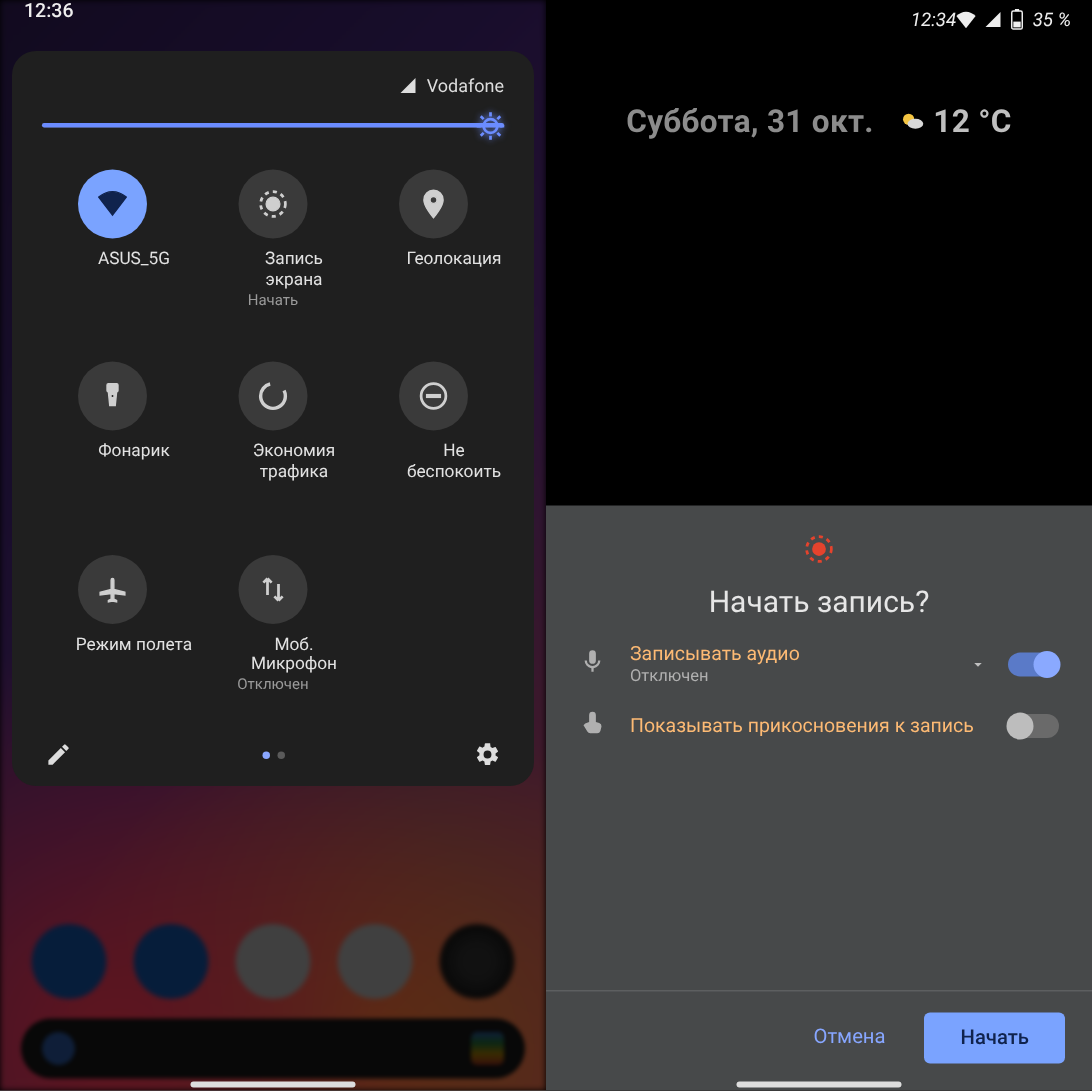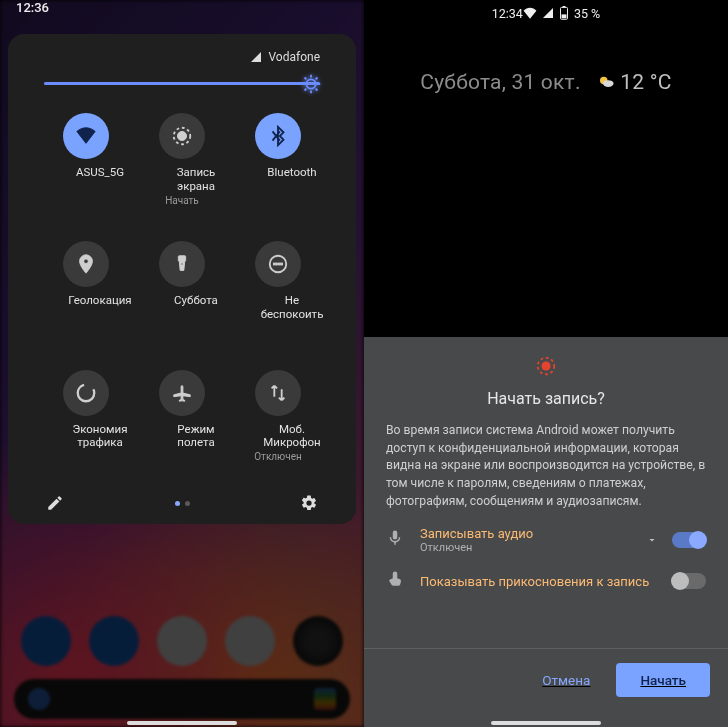--- a/index.html
+++ b/index.html
@@ -37,21 +37,21 @@
     width:110px; height:4px; background:#ddd; border-radius:3px; z-index:200;
   }
 
   .scrim { position:absolute; inset:0; background:rgba(0,0,0,0.58); }
 
   .qs-status { position:absolute; top:0; left:0; right:0; height:28px; display:flex; align-items:flex-start; padding:0 16px; z-index:50;}
   .qs-time { color:#eee; font-size:13px; font-weight:500; }
 
   .qs-panel {
     position:absolute; left:8px; right:8px; top:34px; height:490px;
-    background:#1f1f1f; border-radius:16px; z-index:40; padding:14px 28px 10px;
+    background:#1f1f1f; border-radius:16px; z-index:40; padding:14px 12px 10px;
     display:flex; flex-direction:column;justify-content:center;
   }
   .carrier-row { display:flex; justify-content:flex-end; align-items:center; gap:6px; color:#ddd; font-size:12px; padding:2px 8px 10px;}
   .slider-track { position:relative; height:3px; background:#4a4a4a; margin:8px 8px 22px; border-radius:2px;}
   .slider-fill  { position:absolute; left:0; top:0; height:3px; background:#6b8cff; width:100%; border-radius:2px;}
   .slider-thumb {
     position:absolute; right:-2px; top:50%; transform:translate(0,-50%);
     width:22px; height:22px; display:flex;align-items:center;justify-content:center;
   }
   .slider-thumb svg{filter:drop-shadow(0 0 2px #6b8cff);}
@@ -68,54 +68,54 @@
   .tile-sub { color:#9a9a9a; font-size:10px; margin-top:1px;}
 
   .qs-footer { display:flex; justify-content:space-between; align-items:center; padding:6px 10px 2px;}
   .dots {display:flex; gap:5px;}
   .dot{width:5px;height:5px;border-radius:50%;background:#5a5a5a;}
   .dot.active{background:#8aa7ff;}
 
   
   .rp-status {
     position:absolute; top:0; left:0; right:0; height:26px; display:flex;
-    justify-content:center; align-items:center; padding:0 14px; color:#eee; font-size:12.5px; z-index:30;
+    justify-content:flex-end; align-items:center; padding:0 14px; color:#eee; font-size:12.5px; z-index:30;font-style:italic;
   }
   .status-right{display:flex;align-items:center;gap:5px;}
 
   .glance {
     position:absolute; top:70px; left:0; right:0; text-align:center;
-    color:#8c8c8c; font-size:21px; font-weight:400; letter-spacing:0.2px;
+    color:#8c8c8c; font-size:21px; font-weight:700; letter-spacing:0.2px;
   }
   .glance .weather{color:#bfbfbf;}
 
   .sheet {
     position:absolute; left:0; right:0; bottom:0; height:390px;
     background:#47494a; z-index:20;
     display:flex; flex-direction:column;
   }
   .sheet-body{ flex:1; padding:18px 22px 8px; }
   .rec-icon-wrap{display:flex;justify-content:center;margin-bottom:12px;}
-  .sheet-title{color:#e6e6e6; text-align:center; font-size:16px; margin-bottom:14px;}
+  .sheet-title{color:#e6e6e6; text-align:center; font-size:20px; margin-bottom:14px;}
   .sheet-text{color:#cfcfcf; font-size:12.2px; line-height:1.45;}
   .opt-row{display:flex; align-items:center; gap:14px; margin-top:16px;}
   .opt-icon{width:20px; flex-shrink:0; color:#b0b0b0;}
   .opt-text{flex:1;}
   .opt-label{color:#fdba74; font-size:13px;}
   .opt-sub{color:#b0b0b0; font-size:11px;}
   .chev{color:#c0c0c0;}
   .switch{width:34px;height:16px;border-radius:10px;position:relative;flex-shrink:0;}
   .switch.on{background:#5a7ac8;}
   .switch.off{background:#6a6a6a;}
   .switch::after{content:"";position:absolute;width:18px;height:18px;border-radius:50%;top:-1px;}
   .switch.on::after{right:-1px;background:#8aa9ff;}
   .switch.off::after{left:-1px;background:#bdbdbd;}
 
   .sheet-sep{height:1px;background:#5d5f60;}
-  .sheet-actions{display:flex;justify-content:flex-end;align-items:center;gap:16px;padding:14px 18px 30px;text-decoration:underline;}
+  .sheet-actions{display:flex;justify-content:flex-end;align-items:flex-start;gap:16px;padding:14px 18px 18px;}
   .btn-txt{color:#87a6ff;font-size:13.5px;padding:8px 10px;}
   .btn-fill{background:#7aa3ff;color:#10234d;font-size:13.5px;padding:9px 24px;border-radius:4px;font-weight:500;}
 </style>
 </head>
 <body>
 
 <div class="phone">
   <div class="wallpaper-left"></div>
 
   <div class="dock">
@@ -167,61 +167,53 @@
           <div class="tile-icon ">
             <svg viewBox="0 0 24 24" fill="#cfcfcf" stroke="#cfcfcf" style="color:#cfcfcf">
               <circle cx="12" cy="12" r="5"></circle>
               <circle cx="12" cy="12" r="9" fill="none" stroke="currentColor" stroke-width="2" stroke-dasharray="3 3"></circle>
             </svg>
           </div>
           <div class="tile-label">Запись экрана</div>
           <div class="tile-sub">Начать</div>
         </div>
         <div class="tile">
-          <div class="tile-icon on">
-            <svg viewBox="0 0 24 24" fill="#10234d" stroke="#10234d" style="color:#10234d">
-              <path d="M12 2l6 6-4 4 4 4-6 6V2zm0 0v20M6 7l8 10M6 17l8-10" fill="none" stroke="currentColor" stroke-width="2"></path>
-            </svg>
-          </div>
-          <div class="tile-label">Bluetooth</div>
-        </div>
-        <div class="tile">
           <div class="tile-icon ">
             <svg viewBox="0 0 24 24" fill="#cfcfcf" stroke="#cfcfcf" style="color:#cfcfcf">
               <path d="M12 2a7 7 0 0 0-7 7c0 5 7 13 7 13s7-8 7-13a7 7 0 0 0-7-7zm0 9.5A2.5 2.5 0 1 1 14.5 9 2.5 2.5 0 0 1 12 11.5z"></path>
             </svg>
           </div>
           <div class="tile-label">Геолокация</div>
         </div>
         <div class="tile">
           <div class="tile-icon ">
             <svg viewBox="0 0 24 24" fill="#cfcfcf" stroke="#cfcfcf" style="color:#cfcfcf">
               <rect x="8" y="3" width="8" height="6" rx="1"></rect>
               <path d="M9 9h6l-1 10h-4z"></path>
               <circle cx="12" cy="12" r="1.2" fill="#1f1f1f"></circle>
             </svg>
           </div>
-          <div class="tile-label">Суббота</div>
+          <div class="tile-label">Фонарик</div>
+        </div>
+        <div class="tile">
+          <div class="tile-icon ">
+            <svg viewBox="0 0 24 24" fill="#cfcfcf" stroke="#cfcfcf" style="color:#cfcfcf">
+              <circle cx="12" cy="12" r="9" fill="none" stroke="currentColor" stroke-width="2.5" stroke-dasharray="40 12"></circle>
+            </svg>
+          </div>
+          <div class="tile-label">Экономия<br>трафика</div>
         </div>
         <div class="tile">
           <div class="tile-icon ">
             <svg viewBox="0 0 24 24" fill="#cfcfcf" stroke="#cfcfcf" style="color:#cfcfcf">
               <circle cx="12" cy="12" r="9" fill="none" stroke="currentColor" stroke-width="2"></circle>
               <rect x="7" y="11" width="10" height="2"></rect>
             </svg>
           </div>
           <div class="tile-label">Не беспокоить</div>
-        </div>
-        <div class="tile">
-          <div class="tile-icon ">
-            <svg viewBox="0 0 24 24" fill="#cfcfcf" stroke="#cfcfcf" style="color:#cfcfcf">
-              <circle cx="12" cy="12" r="9" fill="none" stroke="currentColor" stroke-width="2.5" stroke-dasharray="40 12"></circle>
-            </svg>
-          </div>
-          <div class="tile-label">Экономия<br>трафика</div>
         </div>
         <div class="tile">
           <div class="tile-icon ">
             <svg viewBox="0 0 24 24" fill="#cfcfcf" stroke="#cfcfcf" style="color:#cfcfcf">
               <path d="M21 14l-8-2V5a1 1 0 0 0-2 0v7l-8 2v2l8-1v4l-2 1v1l3-.5 3 .5v-1l-2-1v-4l8 1z"></path>
             </svg>
           </div>
           <div class="tile-label">Режим полета</div>
         </div>
         <div class="tile">
@@ -285,21 +277,20 @@
 
   <div class="sheet">
     <div class="sheet-body">
       <div class="rec-icon-wrap">
         <svg width="22" height="22" viewBox="0 0 24 24">
           <circle cx="12" cy="12" r="5" fill="#e5432d"></circle>
           <circle cx="12" cy="12" r="9" fill="none" stroke="#e5432d" stroke-width="2" stroke-dasharray="3 3"></circle>
         </svg>
       </div>
       <div class="sheet-title">Начать запись?</div>
-      <div class="sheet-text">Во время записи система Android может получить доступ к конфиденциальной информации, которая видна на экране или воспроизводится на устройстве, в том числе к паролям, сведениям о платежах, фотографиям, сообщениям и аудиозаписям.</div>
 
       <div class="opt-row">
         <div class="opt-icon">
           <svg width="18" height="18" viewBox="0 0 24 24">
               <path fill="#b0b0b0" d="M12 14a3 3 0 0 0 3-3V5a3 3 0 1 0-6 0v6a3 3 0 0 0 3 3zm5-3a5 5 0 0 1-10 0H5a7 7 0 0 0 6 6.92V21h2v-3.08A7 7 0 0 0 19 11z"></path>
             </svg>
         </div>
         <div class="opt-text">
           <div class="opt-label">Записывать аудио</div>
           <div class="opt-sub">Отключен</div>

